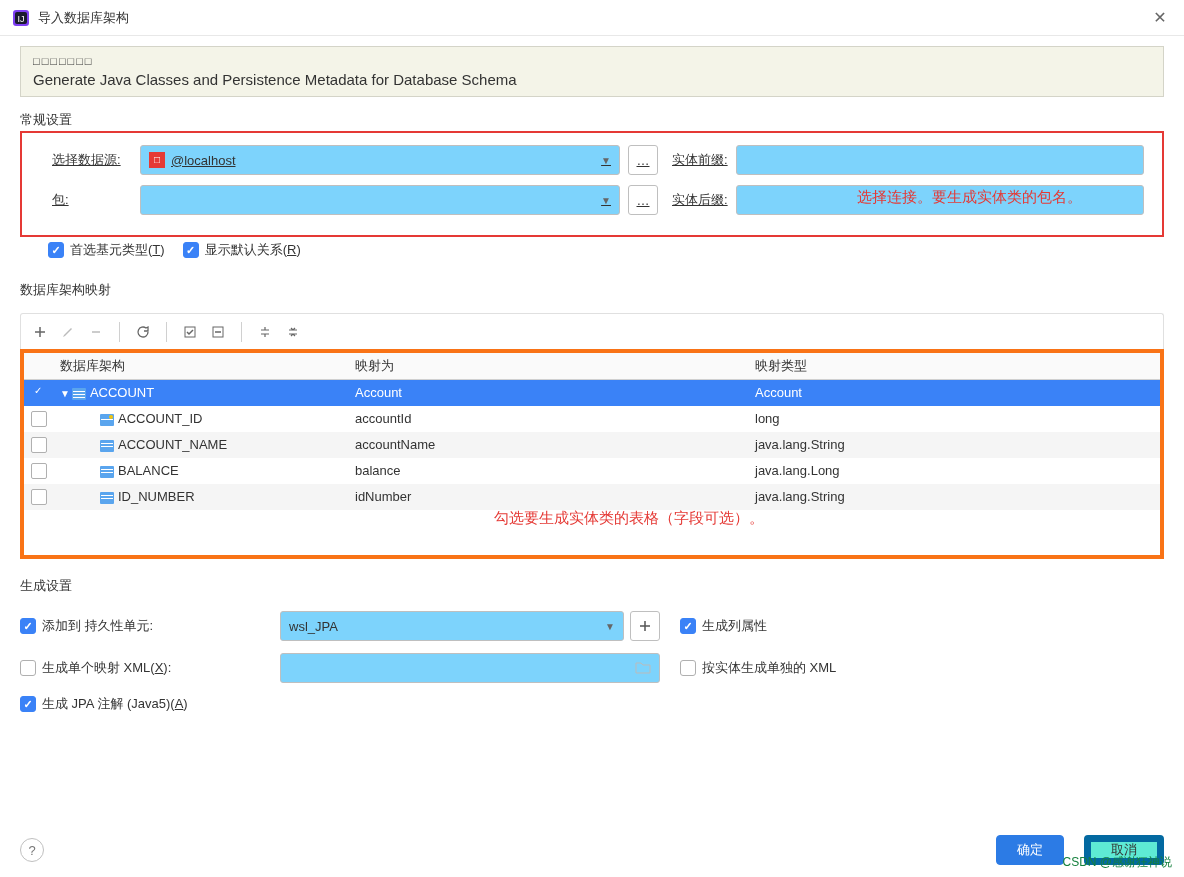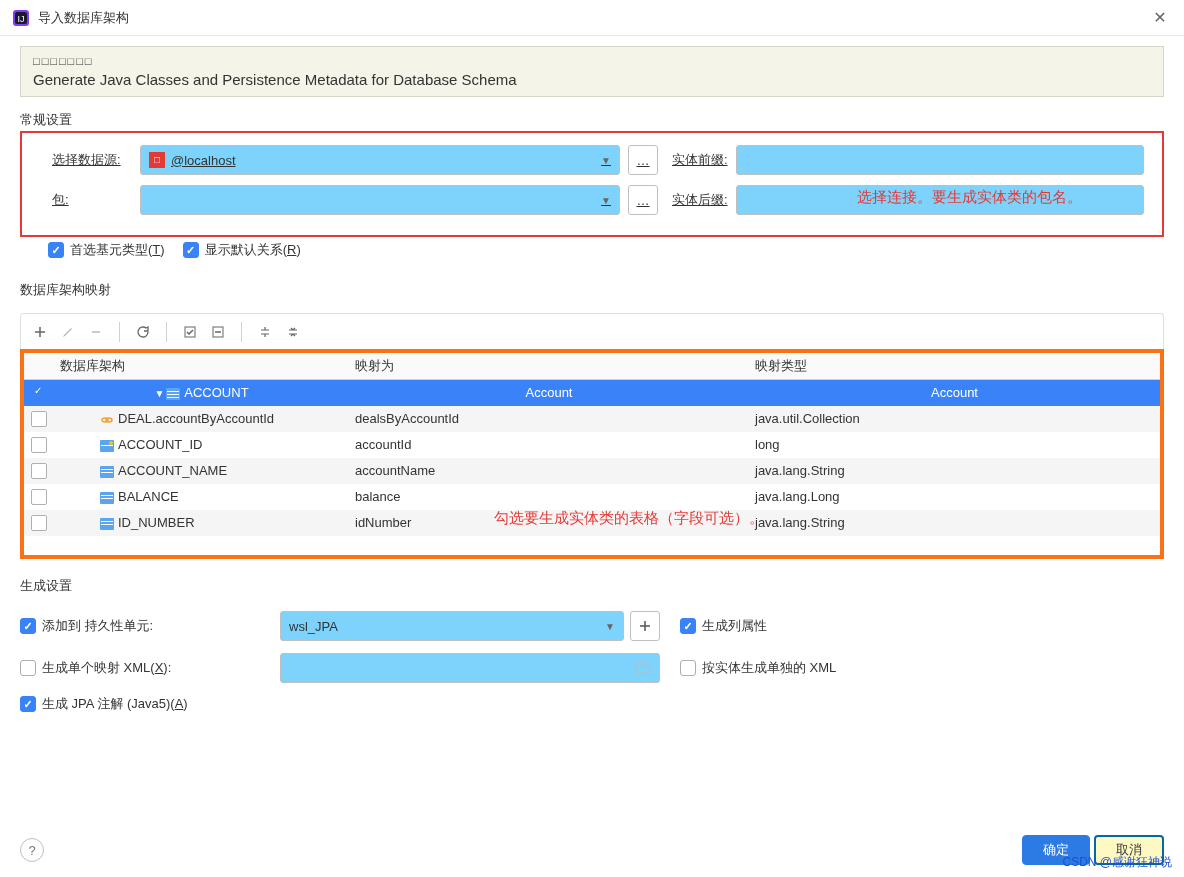--- a/index.html
+++ b/index.html
@@ -171,21 +171,21 @@
   }
   .table th:first-child { width: 30px; }
   .col-schema { width: 295px; }
   .col-as { width: 400px; }
   .table td {
     padding: 3px 6px;
     height: 26px;
     white-space: nowrap;
     overflow: hidden;
   }
-  .r-account { background: #3a82f7; color: #fff; text-align: center; }
+  .r-account { background: #3a82f7; color: #fff; }
   .r-odd { background: #f5f5f5; }
   .chkcell {
     width: 16px; height: 16px;
     border: 1px solid #b0b0b0;
     border-radius: 2px;
     display: inline-block;
     background: #fff;
     vertical-align: middle;
   }
   .chkcell.blue { background: #3a82f7; border-color: #3a82f7; position: relative; }
@@ -239,25 +239,25 @@
   .spacer { flex: 1; }
   .btn {
     height: 30px;
     padding: 0 20px;
     border-radius: 4px;
     cursor: pointer;
     display: flex; align-items: center; justify-content: center;
     font-size: 13px;
   }
   .btn-primary { background: #2c7be5; color: #fff; border: 1px solid #2c7be5; }
-  .btn-default { background: #fef9c3; color: #333; border: 2px solid #0369a1; margin-left: 4px; }
+  .btn-default { background: #5eead4; color: #333; border: 7px solid #0369a1; margin-left: 20px; }
   .watermark {
     position: absolute;
     bottom: 6px; right: 12px;
-    color: #1d4ed8;
+    color: #15803d;
     font-size: 12px;
     pointer-events: none;
   }
   .underline { text-decoration: underline; }
 </style>
 </head>
 <body>
 
 <div class="titlebar">
   <span class="app-icon">
@@ -377,29 +377,20 @@
           <tr class="r-account">
             <td style="text-align:center"><span class="chkcell blue"></span></td>
             <td><span style="display:inline-block;width:0px"></span><span class="tri">▼</span><span class="tbl-icon"><svg width="14" height="12">
                   <rect x="0" y="0" width="14" height="12" fill="#5aa5ee" rx="1"></rect>
                   <rect x="1" y="3" width="12" height="1" fill="#fff"></rect>
                   <rect x="1" y="6" width="12" height="1" fill="#fff"></rect>
                   <rect x="1" y="9" width="12" height="1" fill="#fff"></rect>
                 </svg></span><span>ACCOUNT</span></td>
             <td>Account</td>
             <td>Account</td>
-          </tr>
-          <tr class="r-odd">
-            <td style="text-align:center"><span class="chkcell"></span></td>
-            <td><span style="display:inline-block;width:40px"></span><span class="tbl-icon"><svg width="14" height="12">
-                  <ellipse cx="5" cy="6" rx="3" ry="2" fill="none" stroke="#f2a030" stroke-width="1.5"></ellipse>
-                  <ellipse cx="9" cy="6" rx="3" ry="2" fill="none" stroke="#f2a030" stroke-width="1.5"></ellipse>
-                </svg></span><span>DEAL.accountByAccountId</span></td>
-            <td>dealsByAccountId</td>
-            <td>java.util.Collection<deal></deal></td>
           </tr>
           <tr>
             <td style="text-align:center"><span class="chkcell"></span></td>
             <td><span style="display:inline-block;width:40px"></span><span class="tbl-icon"><svg width="14" height="12">
                   <rect x="0" y="0" width="14" height="12" fill="#5aa5ee" rx="1"></rect>
                   <rect x="1" y="5" width="12" height="1" fill="#fff"></rect>
                   <circle cx="11" cy="3" r="2" fill="#f1c40f"></circle>
                 </svg></span><span>ACCOUNT_ID</span></td>
             <td>accountId</td>
             <td>long</td>

